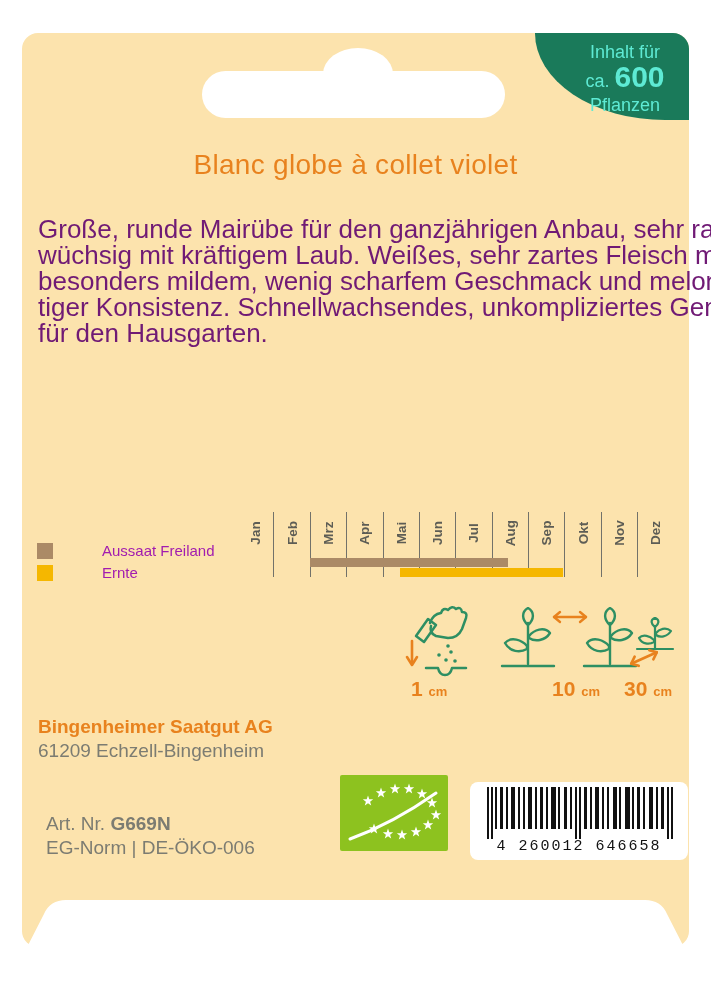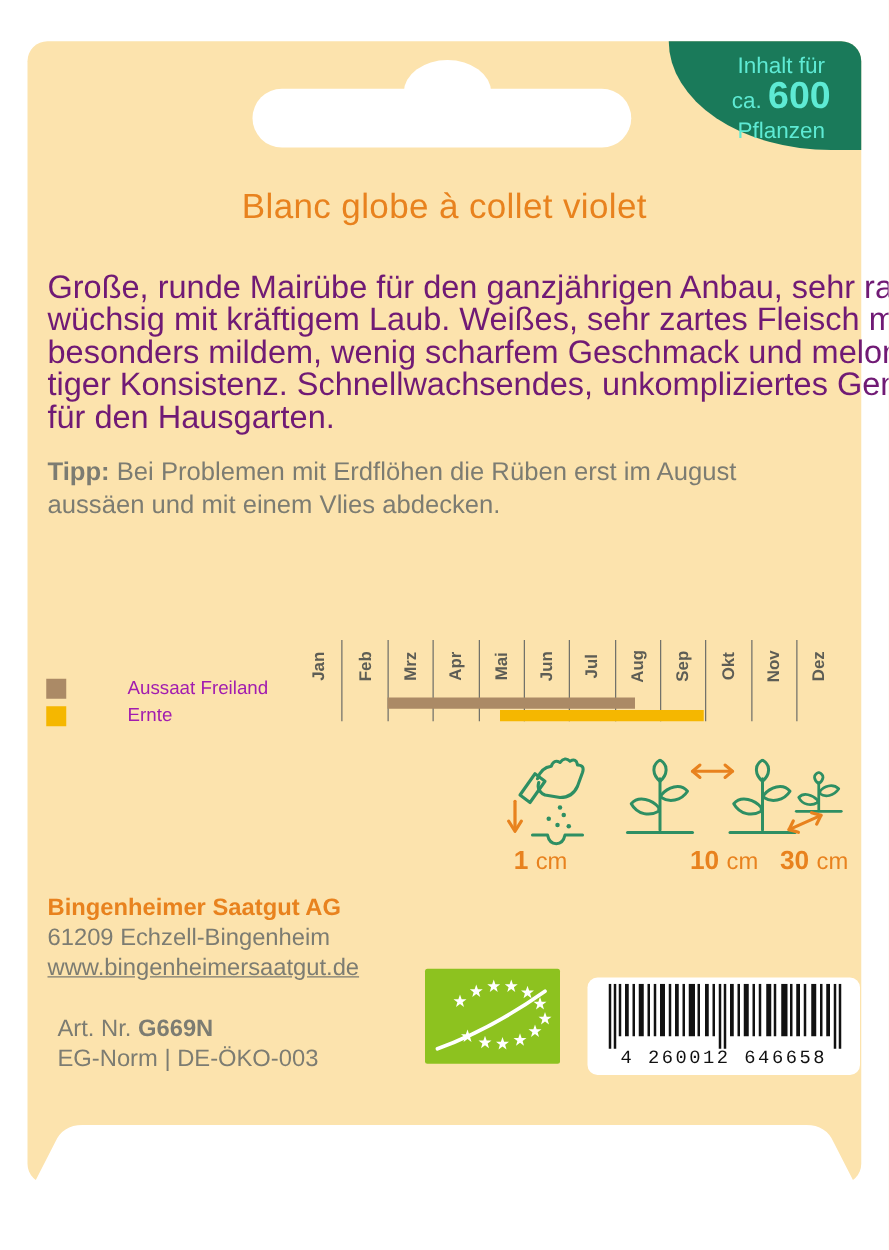--- a/index.html
+++ b/index.html
@@ -41,21 +41,21 @@
   .bar-sow { position:absolute; left:73px; top:46px; width:198px; height:9px; background:#ab8a66; }
   .bar-harvest { position:absolute; left:163px; top:56px; width:163px; height:9px; background:#f5b700; }
   .legend-swatch { position:absolute; width:16px; height:16px; }
   .legend-label { position:absolute; font-size:15px; color:#a21caf;margin-left:40px; }
 
   .quality { position:absolute; left:16px; top:570px; font-size:17.5px; line-height:21.5px;
              color:#7c7c72; white-space:pre; }
   .quality .link { text-decoration:underline; }
 
   .cm-label { position:absolute; color:#e8821e; font-size:21px; font-weight:700; }
-  .cm-label .unit { font-size:19px; font-weight:400; }
+  .cm-label .unit { font-size:13px; font-weight:700; }
 
   .company { position:absolute; left:16px; top:682px; font-size:19px; line-height:24px; color:#7c7c72; }
   .company .name { color:#e8821e; font-weight:700; }
   .company .site { text-decoration:underline; }
 
   .artblock { position:absolute; left:24px; top:779px; font-size:19px; line-height:24px; color:#7c7c72; }
   .artblock .nr { font-weight:700; }
 
   .eu-logo { position:absolute; left:318px; top:742px; width:108px; height:76px;
              background:#8dc21f; border-radius:2px; }
@@ -85,22 +85,20 @@
     </div>
 
     <div class="title">Blanc globe à collet violet</div>
 
     <div class="desc">Große, runde Mairübe für den ganzjährigen Anbau, sehr rasch-
 wüchsig mit kräftigem Laub. Weißes, sehr zartes Fleisch mit
 besonders mildem, wenig scharfem Geschmack und melonenar-
 tiger Konsistenz. Schnellwachsendes, unkompliziertes Gemüse
 für den Hausgarten.</div>
 
-    <div class="tip"><span class="b">Tipp:</span><span> Bei Problemen mit Erdflöhen die Rüben erst im August
-aussäen und mit einem Vlies abdecken.</span></div>
 
     <div class="calendar">
       <div class="cal-tick" style="left:36px"></div>
       <div class="cal-tick" style="left:73px"></div>
       <div class="cal-tick" style="left:109px"></div>
       <div class="cal-tick" style="left:146px"></div>
       <div class="cal-tick" style="left:182px"></div>
       <div class="cal-tick" style="left:218px"></div>
       <div class="cal-tick" style="left:255px"></div>
       <div class="cal-tick" style="left:291px"></div>
@@ -196,26 +194,25 @@
       </g>
     </svg>
 
     <div class="cm-label" style="left:389px; top:644px;"><span>1</span> <span class="unit">cm</span></div>
     <div class="cm-label" style="left:530px; top:644px;"><span>10</span> <span class="unit">cm</span></div>
     <div class="cm-label" style="left:602px; top:644px;"><span>30</span> <span class="unit">cm</span></div>
 
     <div class="company">
       <div class="name">Bingenheimer Saatgut AG</div>
       <div>61209 Echzell-Bingenheim</div>
-      <div class="site">www.bingenheimersaatgut.de</div>
     </div>
 
     <div class="artblock">
       <div><span>Art. Nr.</span> <span class="nr">G669N</span></div>
-      <div>EG-Norm | DE-ÖKO-003</div>
+      <div>EG-Norm | DE-ÖKO-006</div>
     </div>
 
     <div class="eu-logo">
       <svg width="108" height="76" viewBox="0 0 108 76">
         <defs>
           <path id="st" d="M0,-5.5 L1.3,-1.7 L5.2,-1.7 L2.1,0.7 L3.2,4.5 L0,2.2 L-3.2,4.5 L-2.1,0.7 L-5.2,-1.7 L-1.3,-1.7 Z" fill="#ffffff"></path>
         </defs>
         <path d="M10,64 C32,56 62,42 96,18" stroke="#ffffff" stroke-width="3" fill="none" stroke-linecap="round"></path>
         <g>
           <use href="#st" x="28" y="26"></use>

